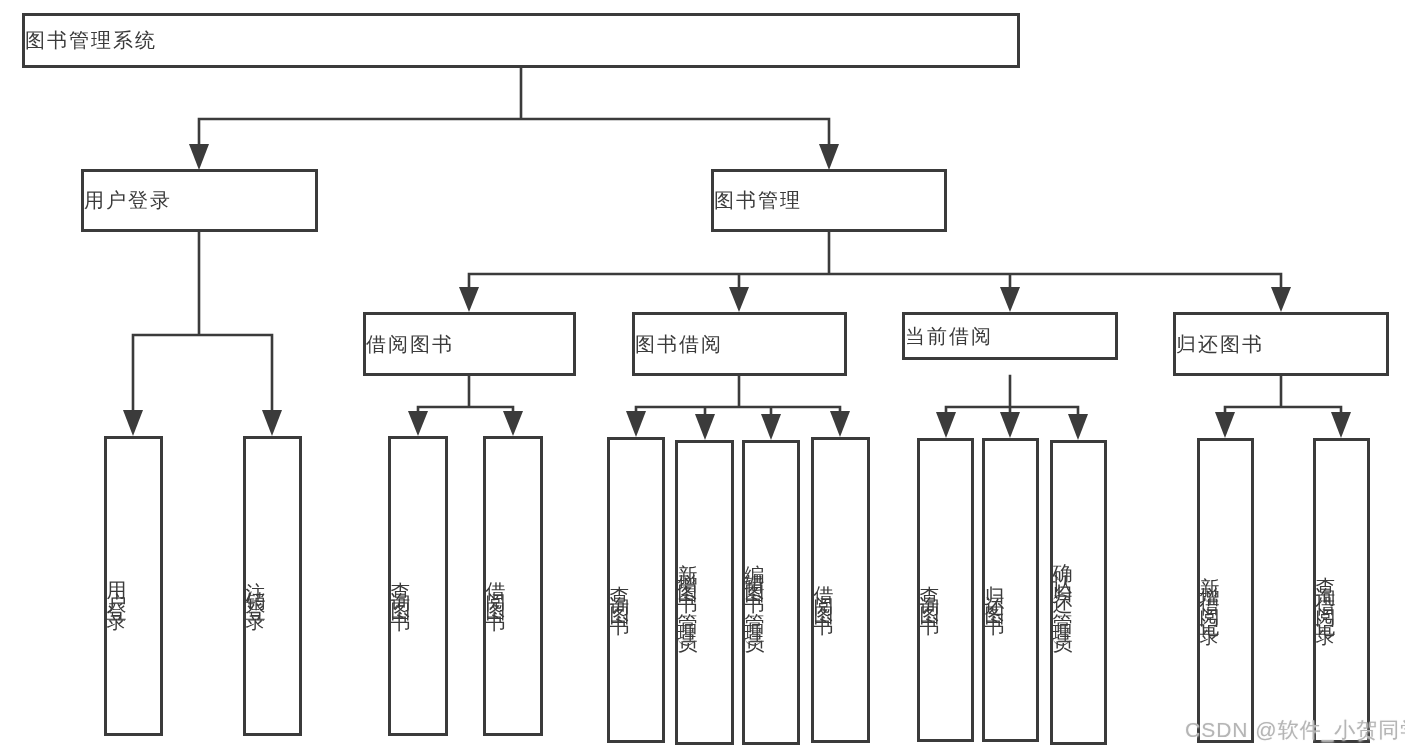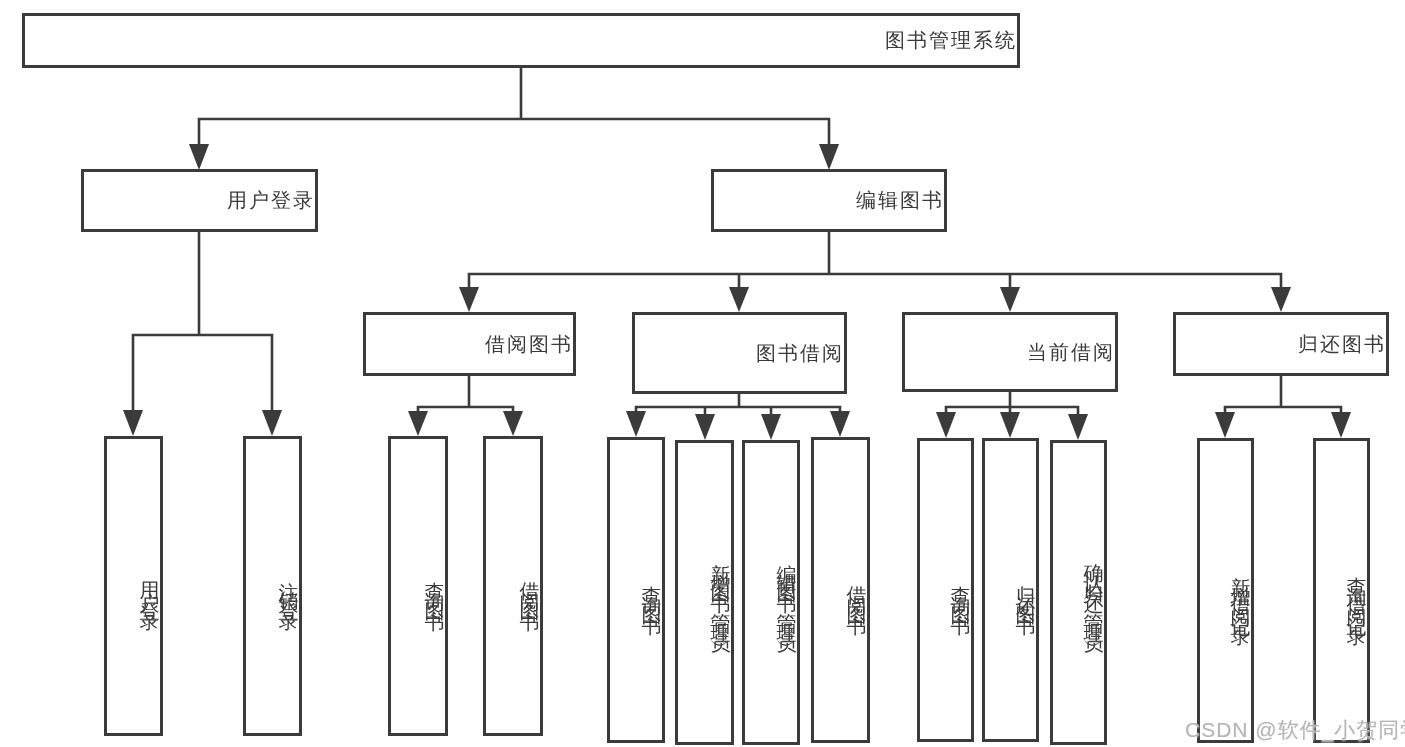--- a/index.html
+++ b/index.html
@@ -16,43 +16,43 @@
     left: 0; top: 0;
     width: 1405px; height: 747px;
   }
   .box {
     position: absolute;
     box-sizing: border-box;
     border: 3px solid #3b3b3b;
     background: #ffffff;
     display: flex;
     align-items: center;
-    justify-content: flex-end;
+    justify-content: flex-start;
     color: #3a3a3a;
   }
   .box.h .label {
     font-size: 20px;
     letter-spacing: 2px;
     white-space: nowrap;
   }
   .box.v .label {
     writing-mode: vertical-rl;
     text-orientation: mixed;
     font-size: 20px;
     line-height: 1;
     letter-spacing: 10px;
     white-space: nowrap;
   }
   
   .n-root   { left: 22px;   top: 13px;  width: 998px; height: 55px; }
   .n-l2-0   { left: 81px;   top: 169px; width: 237px; height: 63px; }
   .n-l2-1   { left: 711px;  top: 169px; width: 236px; height: 63px; }
   .n-l3-0   { left: 363px;  top: 312px; width: 213px; height: 64px; }
-  .n-l3-1   { left: 632px;  top: 312px; width: 215px; height: 82px; }
-  .n-l3-2   { left: 902px;  top: 312px; width: 216px; height: 80px; }
+  .n-l3-1   { left: 632px;  top: 312px; width: 215px; height: 64px; }
+  .n-l3-2   { left: 902px;  top: 312px; width: 216px; height: 48px; }
   .n-l3-3   { left: 1173px; top: 312px; width: 216px; height: 64px; }
   .n-lf-0   { left: 104px;  top: 436px; width: 59px;  height: 300px; }
   .n-lf-1   { left: 243px;  top: 436px; width: 59px;  height: 300px; }
   .n-lf-2   { left: 388px;  top: 436px; width: 60px;  height: 300px; }
   .n-lf-3   { left: 483px;  top: 436px; width: 60px;  height: 300px; }
   .n-lf-4   { left: 607px;  top: 437px; width: 58px;  height: 306px; }
   .n-lf-5   { left: 675px;  top: 440px; width: 59px;  height: 305px; }
   .n-lf-6   { left: 742px;  top: 440px; width: 58px;  height: 305px; }
   .n-lf-7   { left: 811px;  top: 437px; width: 59px;  height: 306px; }
   .n-lf-8   { left: 917px;  top: 438px; width: 57px;  height: 304px; }
@@ -110,21 +110,21 @@
   </svg>
 
   <div class="box h n-root">
     <span class="label">图书管理系统</span>
   </div>
 
   <div class="box h n-l2-0">
     <span class="label">用户登录</span>
   </div>
   <div class="box h n-l2-1">
-    <span class="label">编辑图书</span>
+    <span class="label">图书管理</span>
   </div>
 
   <div class="box h n-l3-0">
     <span class="label">借阅图书</span>
   </div>
   <div class="box h n-l3-1">
     <span class="label">图书借阅</span>
   </div>
   <div class="box h n-l3-2">
     <span class="label">当前借阅</span>

